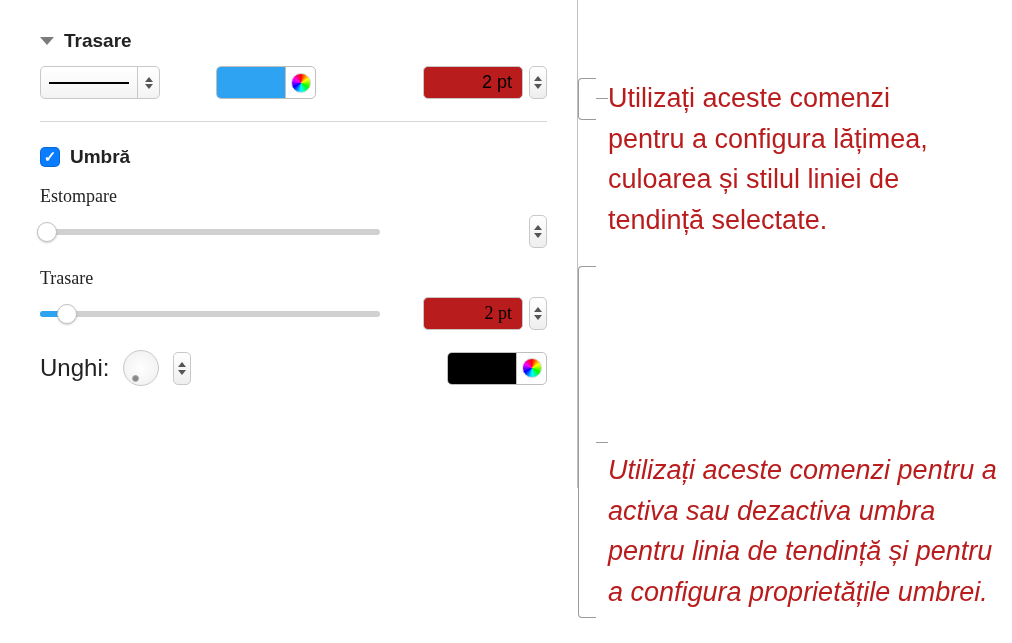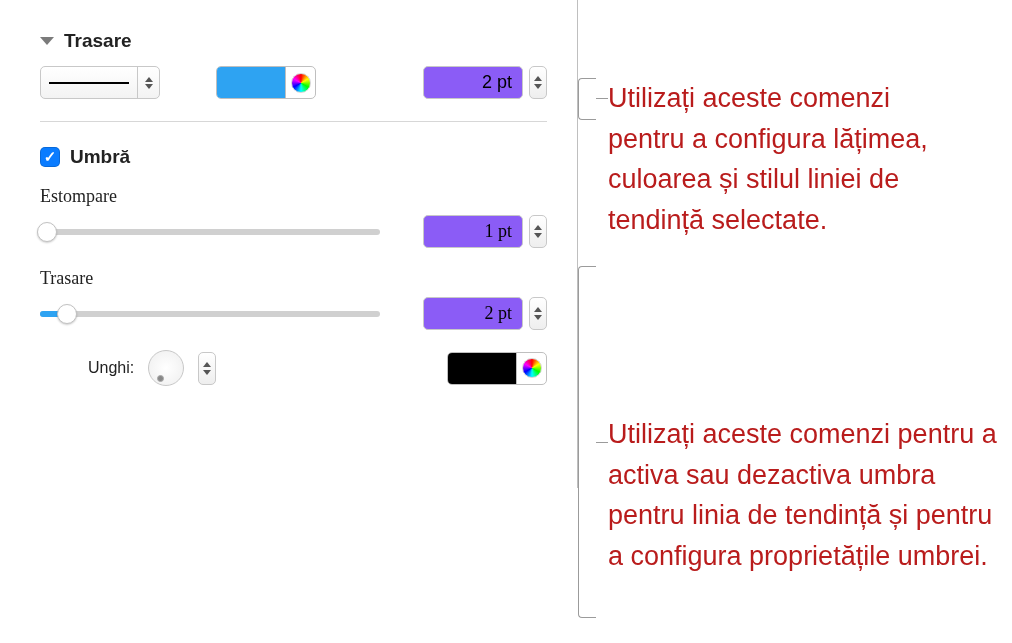--- a/index.html
+++ b/index.html
@@ -114,21 +114,21 @@
   }
   .num-input {
     width: 100px;
     height: 33px;
     border: 1px solid #c8c8c8;
     border-radius: 5px;
     text-align: right;
     padding: 0 10px;
     font-size: 18px;
     font-family: inherit;
-    background: #8b5cf6;
+    background: #b91c1c;
   }
   .stepper {
     width: 18px;
     height: 33px;
     border: 1px solid #c8c8c8;
     border-radius: 5px;
     display: flex; flex-direction: column;
     align-items: center; justify-content: center;
     background: linear-gradient(#fff,#eee);
     gap: 3px;
@@ -203,21 +203,21 @@
     box-shadow: 0 1px 2px rgba(0,0,0,0.2);
   }
 
   
   .angle-row {
     display: flex;
     align-items: center;
     gap: 14px;
     margin-top: 10px;
   }
-  .angle-label { font-size: 16px; margin-left: 48px; }
+  .angle-label { font-size: 24px; }
   .angle-dial {
     width: 36px; height: 36px;
     border-radius: 50%;
     border: 1px solid #c8c8c8;
     background: radial-gradient(#fff,#eee);
     position: relative;
   }
   .angle-dot {
     width: 7px; height: 7px;
     background: #888;
@@ -249,21 +249,21 @@
   .shadow-fill { flex: 1; background: #000; }
 
   
   .callout {
     position: absolute;
     font-size: 27px;
     line-height: 1.5;
     color: #b91c1c;
   }
   .callout1 { left: 608px; top: 78px; width: 360px; }
-  .callout2 { left: 608px; top: 414px; width: 390px; }
+  .callout2 { left: 608px; top: 450px; width: 390px; font-style: italic; }
 
   .bracket {
     position: absolute;
     border-color: #9b9b9b;
     border-style: solid;
   }
   .bracket1 {
     left: 578px; top: 78px; width: 18px; height: 42px;
     border-width: 1px 0 1px 1px;
     border-radius: 4px 0 0 4px;
@@ -331,21 +331,20 @@
   </div>
 
   <div class="slider-row">
     <div class="slider-label">Estompare</div>
     <div class="slider">
       <div class="track"></div>
       <div class="track-fill" style="width:2%"></div>
       <div class="knob" style="left:calc(2% - 10px)"></div>
     </div>
     <div class="num-stepper">
-      <input class="num-input" value="1 pt" style="">
       <div class="stepper">
         <div class="arrow-up"></div>
         <div class="arrow-down"></div>
       </div>
     </div>
   </div>
 
   <div class="slider-row">
     <div class="slider-label">Trasare</div>
     <div class="slider">

